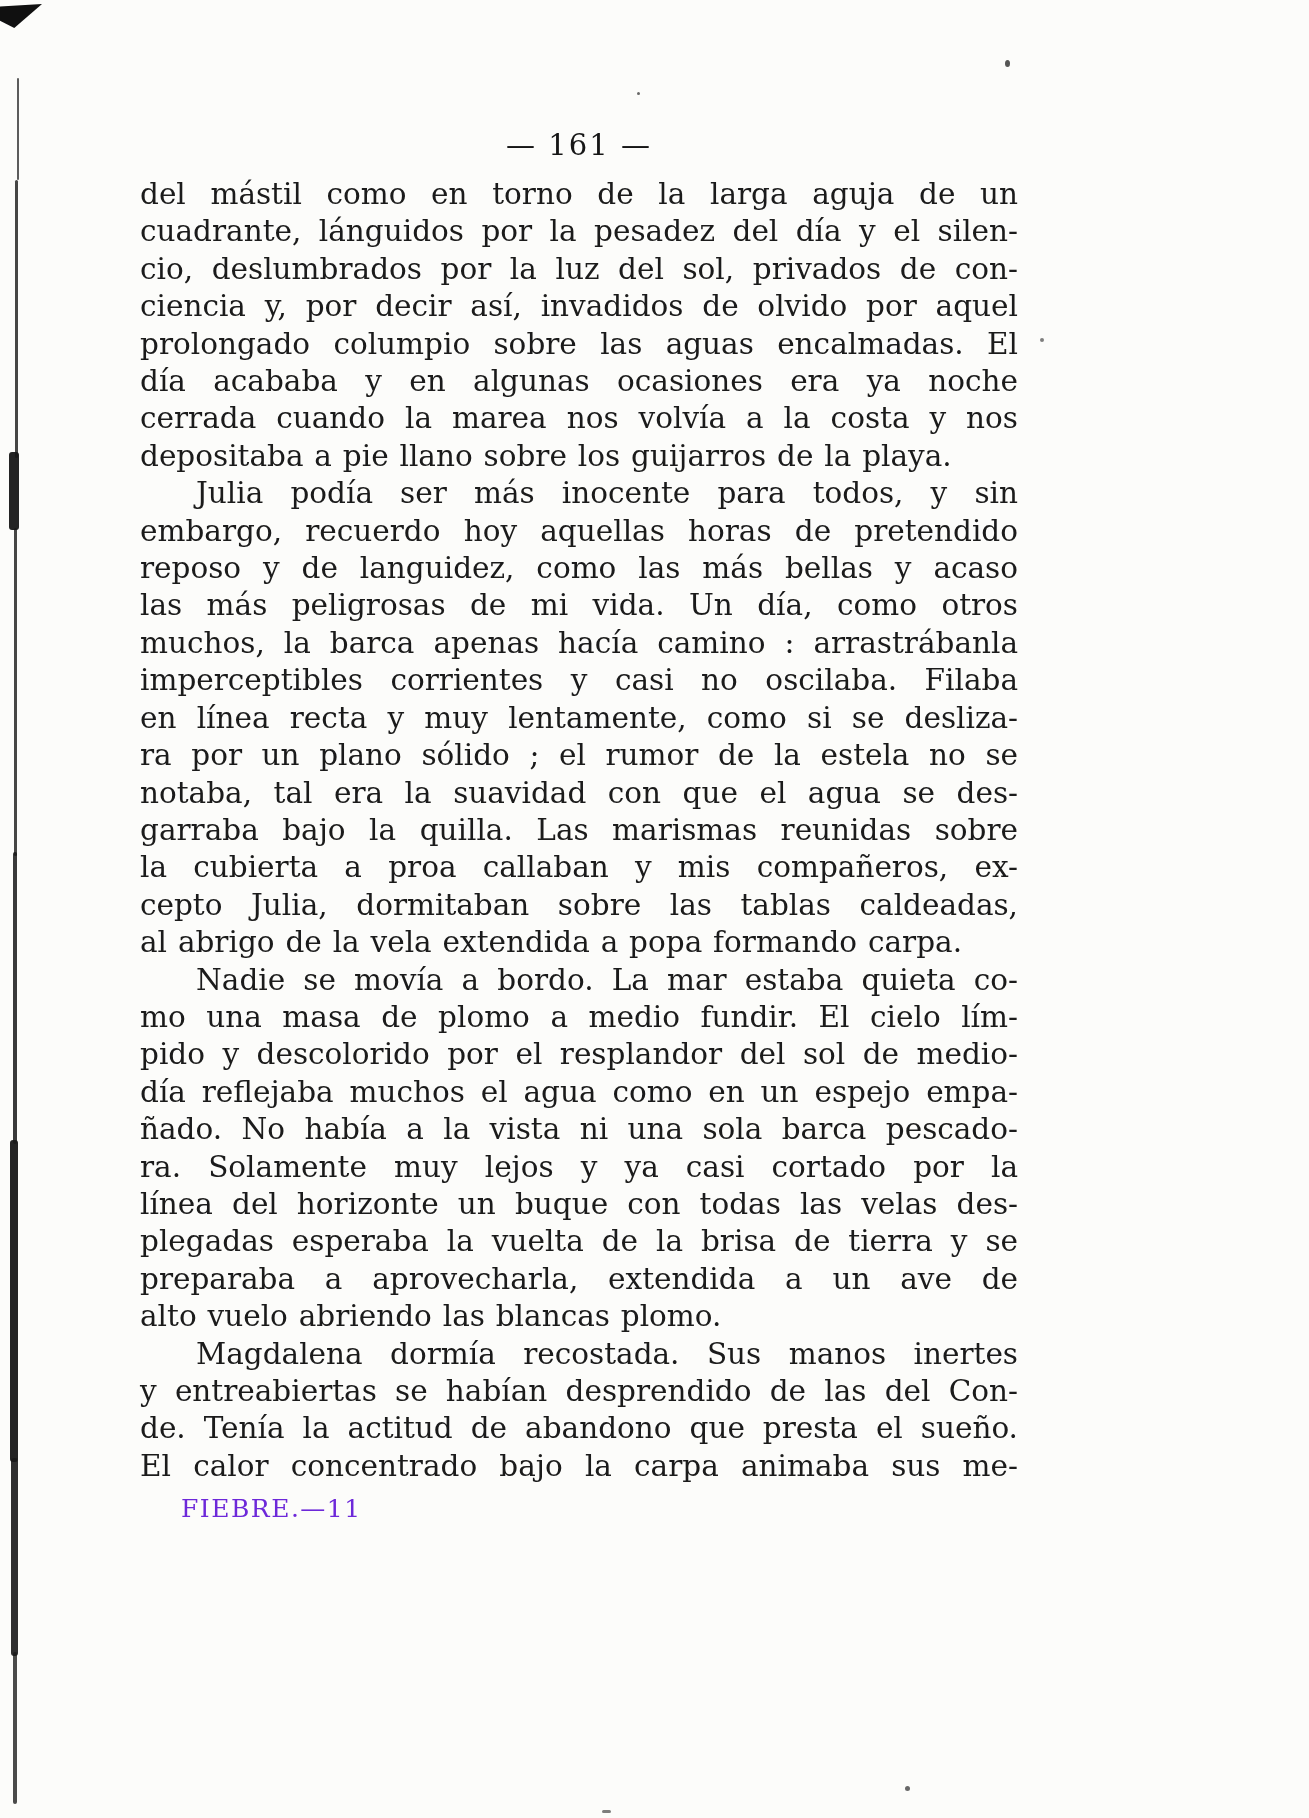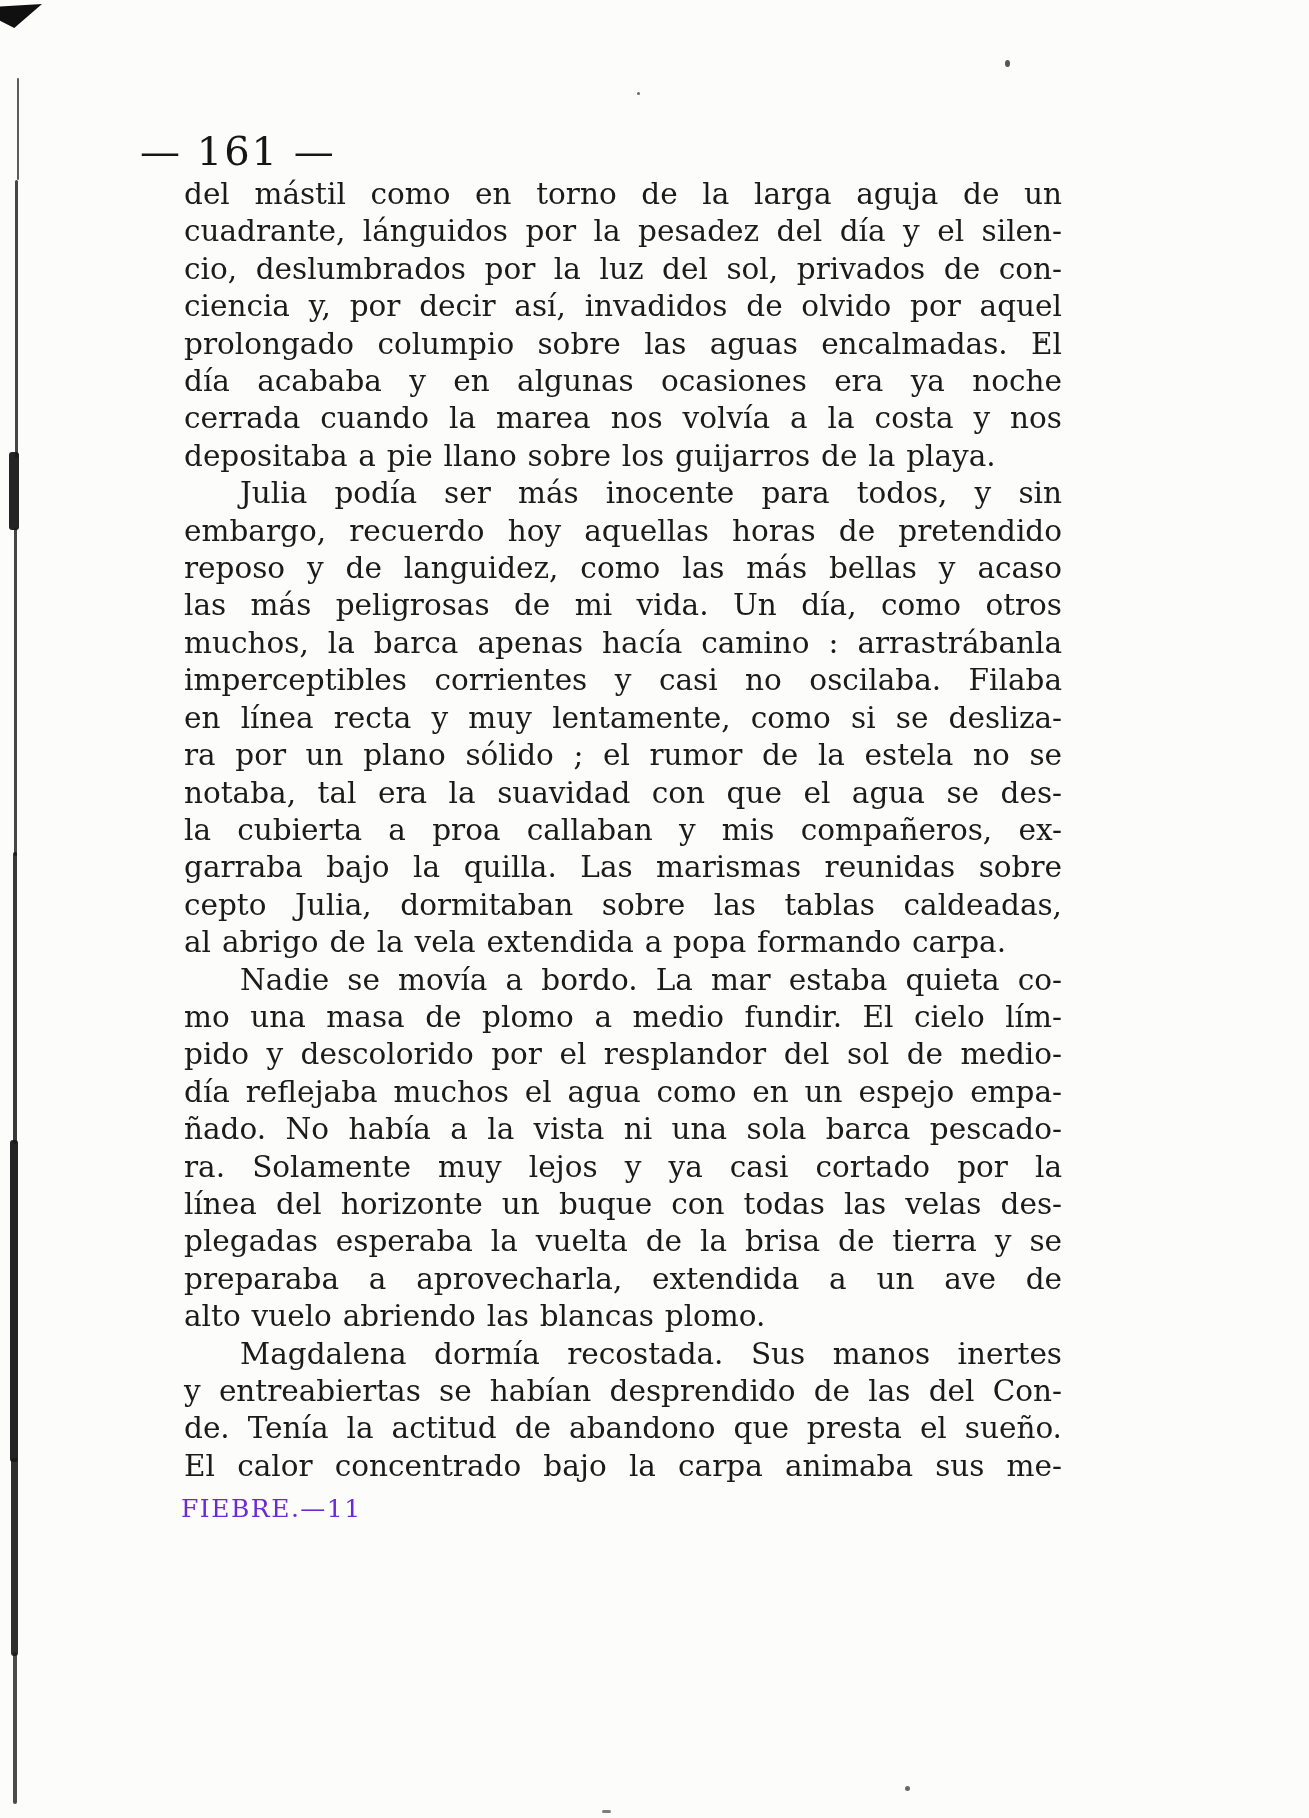--- a/index.html
+++ b/index.html
@@ -15,32 +15,32 @@
     color: #1b1b1b;
     overflow: hidden;
   }
 
   
   .page-header {
     position: absolute;
     top: 128px;
     left: 140px;
     width: 878px;
-    font-size: 40px;
+    text-align: center;
+    font-size: 29px;
     letter-spacing: 2px;
     color: #161616;
   }
 
   
   .text-block {
     position: absolute;
     top: 176px;
     left: 140px;
     width: 878px;
-    margin-left: 44px;
   }
   .line {
     font-size: 29.5px;
     line-height: 37.4px;
     text-align: justify;
     text-align-last: justify;
     white-space: normal;
     word-spacing: 1.5px;
   }
   .line.para-end {
@@ -135,22 +135,22 @@
     <div class="paragraph indent">
       <div class="line first">Julia podía ser más inocente para todos, y sin</div>
       <div class="line">embargo, recuerdo hoy aquellas horas de pretendido</div>
       <div class="line">reposo y de languidez, como las más bellas y acaso</div>
       <div class="line">las más peligrosas de mi vida. Un día, como otros</div>
       <div class="line">muchos, la barca apenas hacía camino : arrastrábanla</div>
       <div class="line">imperceptibles corrientes y casi no oscilaba. Filaba</div>
       <div class="line">en línea recta y muy lentamente, como si se desliza-</div>
       <div class="line">ra por un plano sólido ; el rumor de la estela no se</div>
       <div class="line">notaba, tal era la suavidad con que el agua se des-</div>
+      <div class="line">garraba bajo la quilla. Las marismas reunidas sobre</div>
       <div class="line">la cubierta a proa callaban y mis compañeros, ex-</div>
-      <div class="line">garraba bajo la quilla. Las marismas reunidas sobre</div>
       <div class="line">cepto Julia, dormitaban sobre las tablas caldeadas,</div>
       <div class="line para-end">al abrigo de la vela extendida a popa formando carpa.</div>
     </div>
     <div class="paragraph indent">
       <div class="line first">Nadie se movía a bordo. La mar estaba quieta co-</div>
       <div class="line">mo una masa de plomo a medio fundir. El cielo lím-</div>
       <div class="line">pido y descolorido por el resplandor del sol de medio-</div>
       <div class="line">día reflejaba muchos el agua como en un espejo empa-</div>
       <div class="line">ñado. No había a la vista ni una sola barca pescado-</div>
       <div class="line">ra. Solamente muy lejos y ya casi cortado por la</div>

